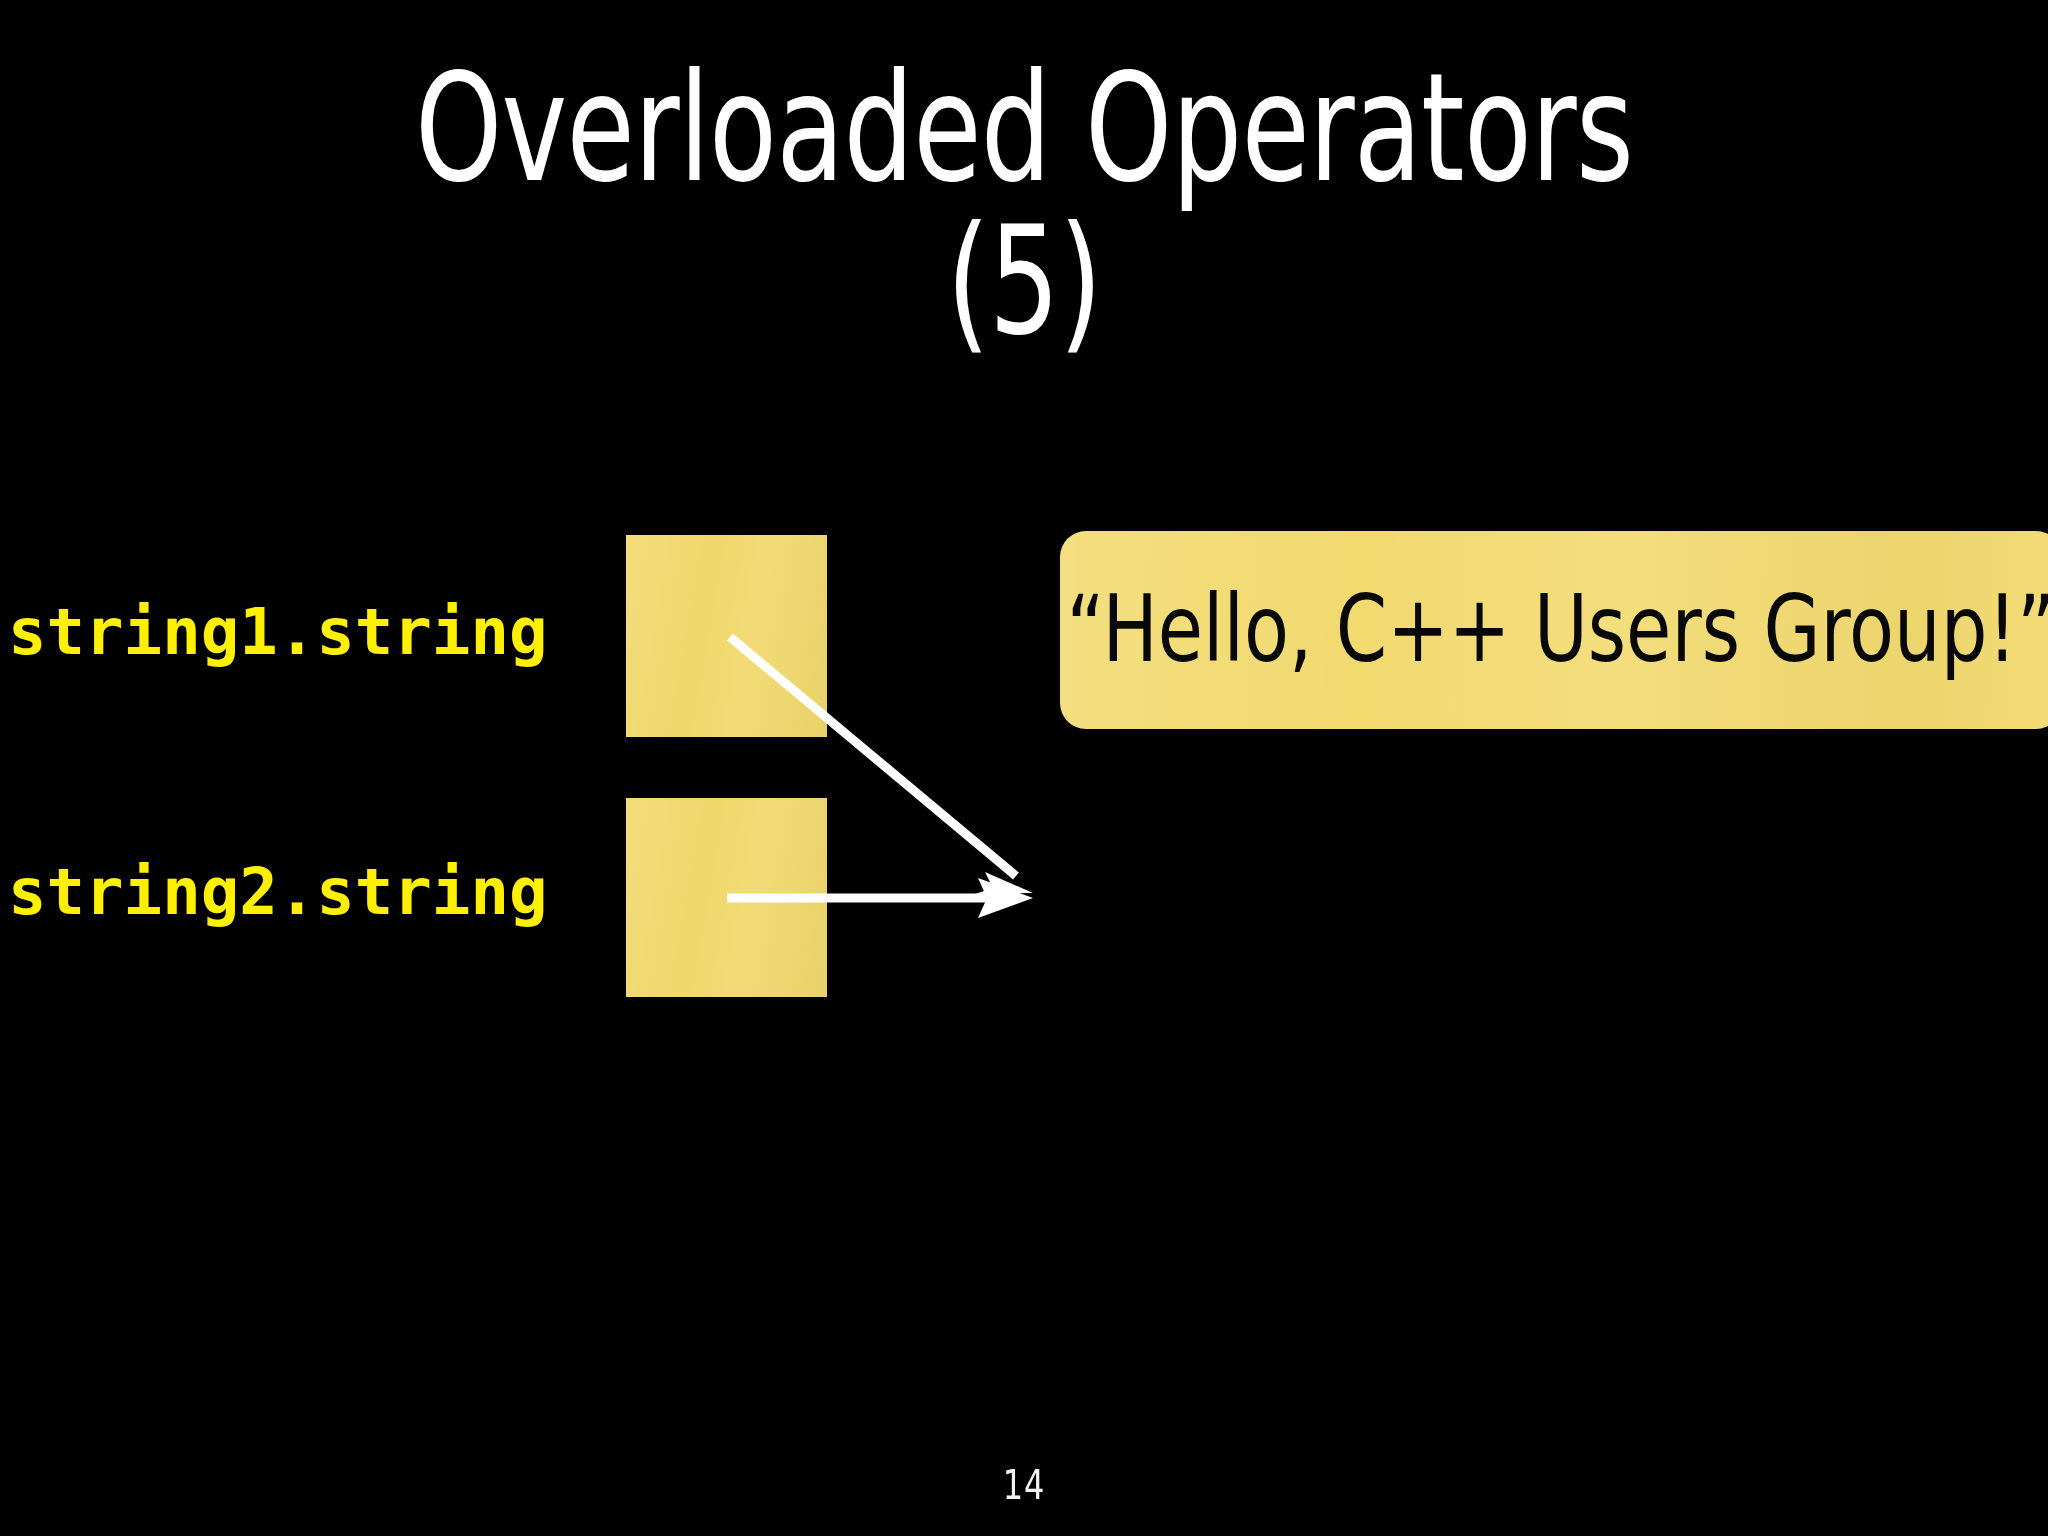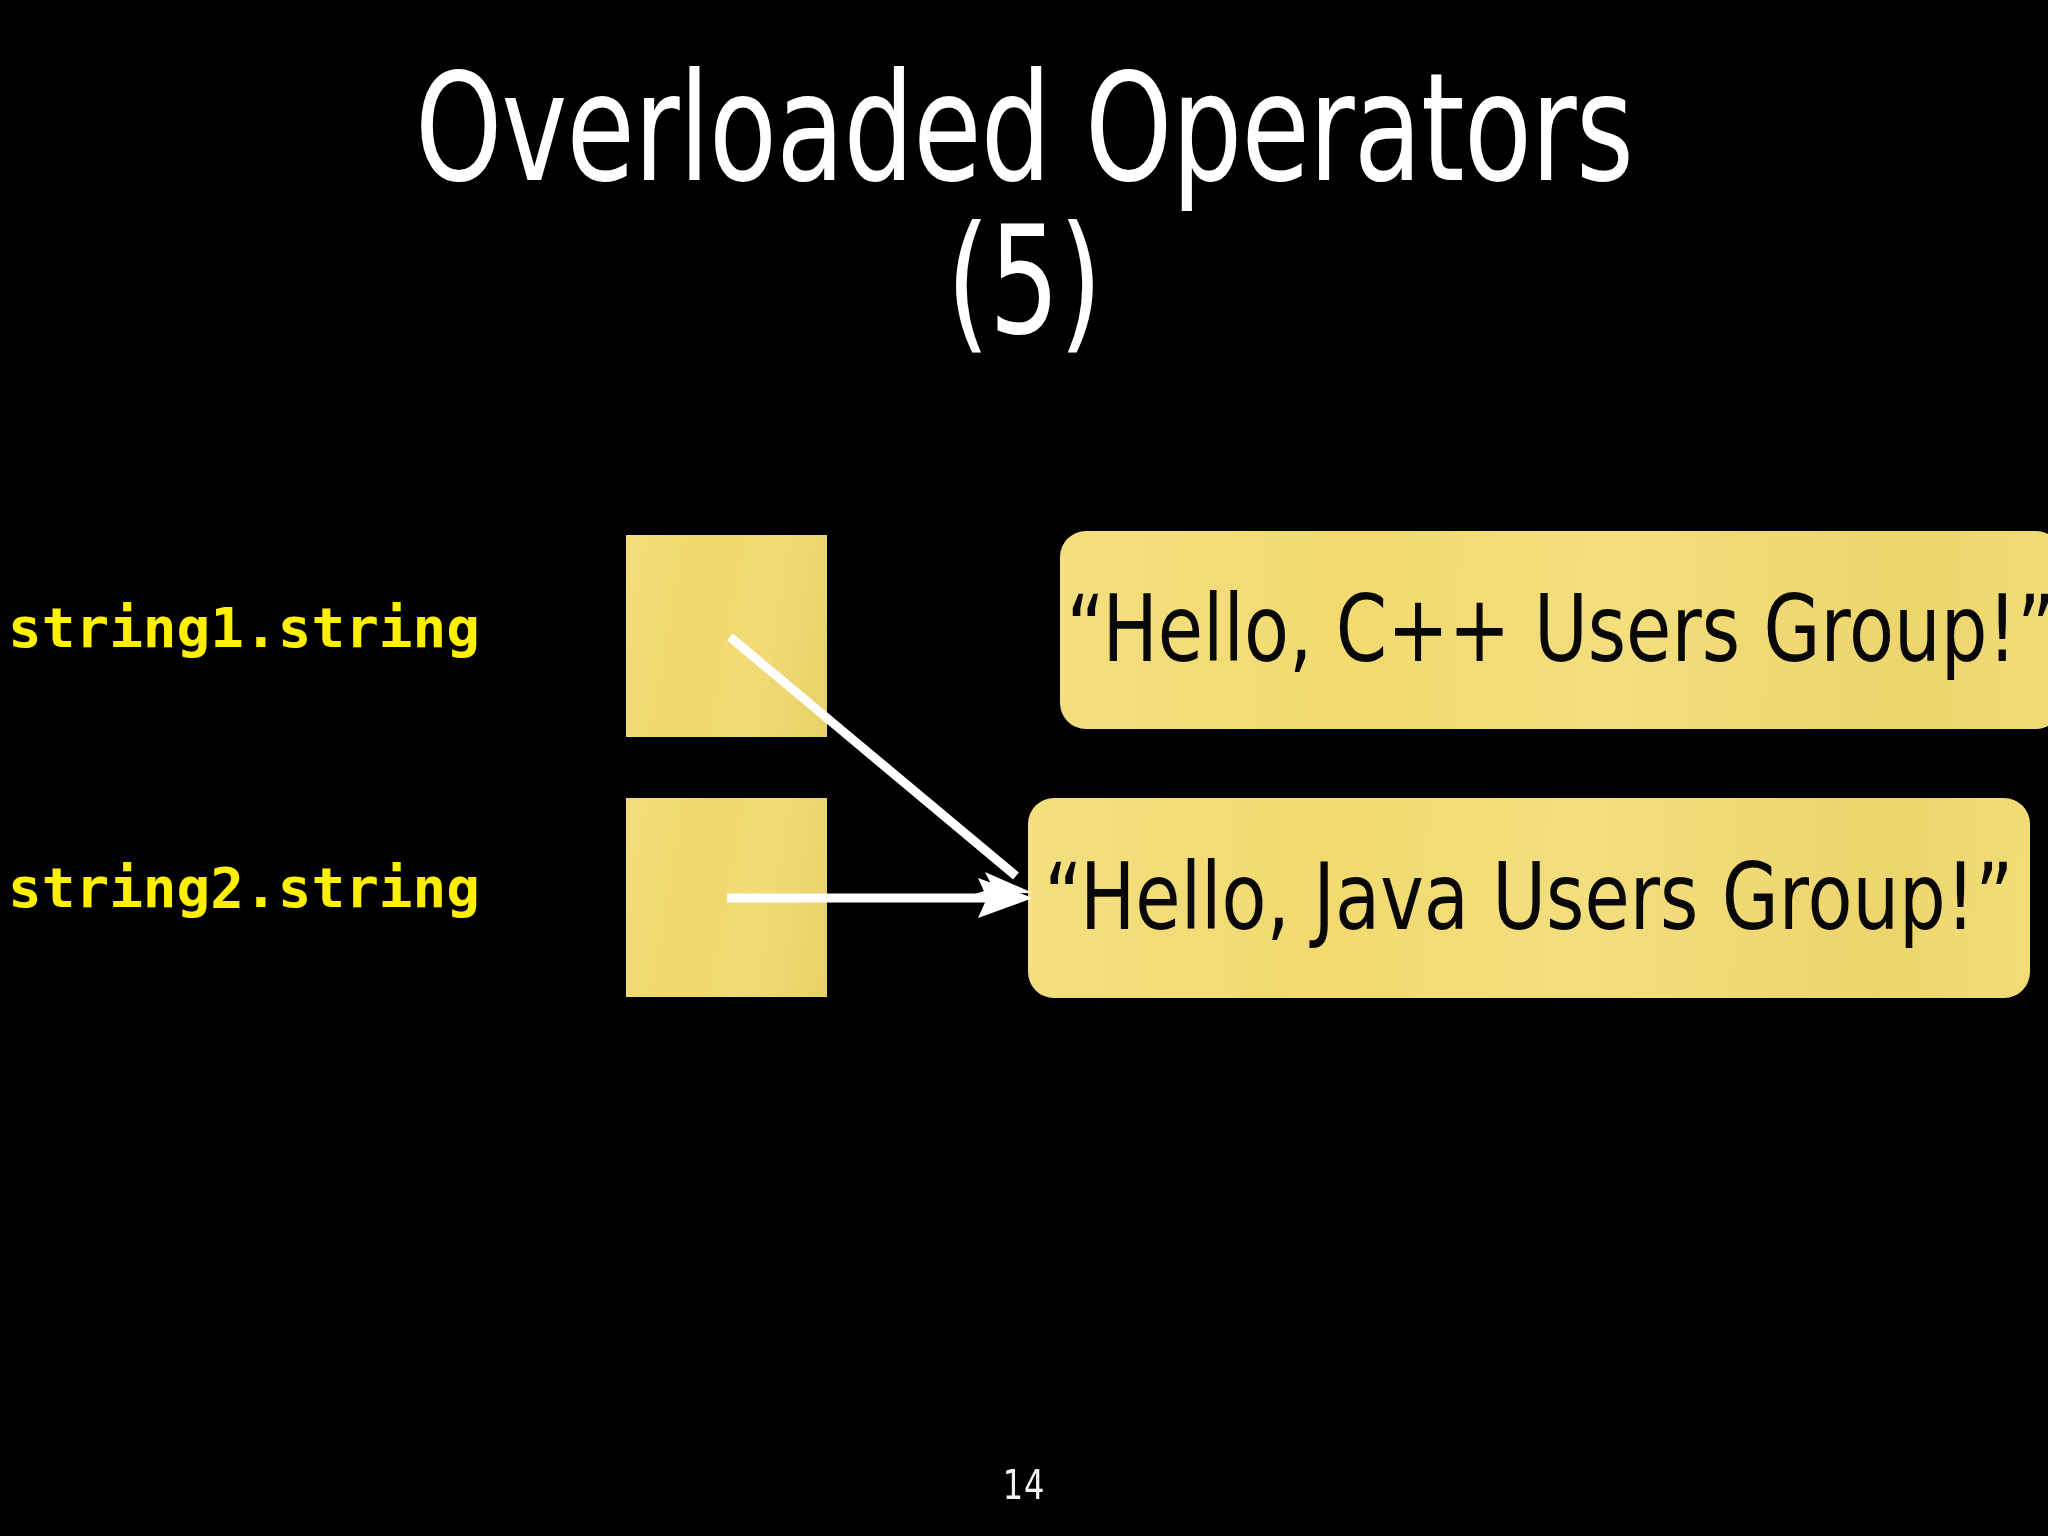--- a/index.html
+++ b/index.html
@@ -43,21 +43,21 @@
   }
 
   
   .code-label {
     position: absolute;
     left: 8px;
     width: 616px;
     color: #FFF000;
     font-family: "DejaVu Sans Mono", "Liberation Mono", monospace;
     font-weight: bold;
-    font-size: 56px;
+    font-size: 64px;
     line-height: 1;
     letter-spacing: 0px;
     white-space: nowrap;
     text-align: left;
   }
   .code-label.row1 { top: 600px; }
   .code-label.row2 { top: 860px; }
 
   
   .chip {
@@ -136,23 +136,20 @@
   <div class="code-label row1">string1.string</div>
   <div class="code-label row2">string2.string</div>
 
   <div class="chip row1"></div>
   <div class="chip row2"></div>
 
   <div class="bubble row1">
     <span class="bubble-text">“Hello, C++ Users Group!”</span>
   </div>
 
-  <div class="bubble row2">
-    <span class="bubble-text">“Hello, Java Users Group!”</span>
-  </div>
 
   <svg class="arrows" width="2048" height="1536" viewBox="0 0 2048 1536" xmlns="http://www.w3.org/2000/svg">
     <g>
       <line x1="730" y1="637" x2="1016" y2="876" stroke="#FFFFFF" stroke-width="9" stroke-linecap="butt"></line>
       <polygon points="1033,893 985,872 993,888 975,894" fill="#FFFFFF"></polygon>
     </g>
     <g>
       <line x1="727" y1="898" x2="1010" y2="898" stroke="#FFFFFF" stroke-width="9" stroke-linecap="butt"></line>
       <polygon points="1033,898 978,878 987,898 978,918" fill="#FFFFFF"></polygon>
     </g>

